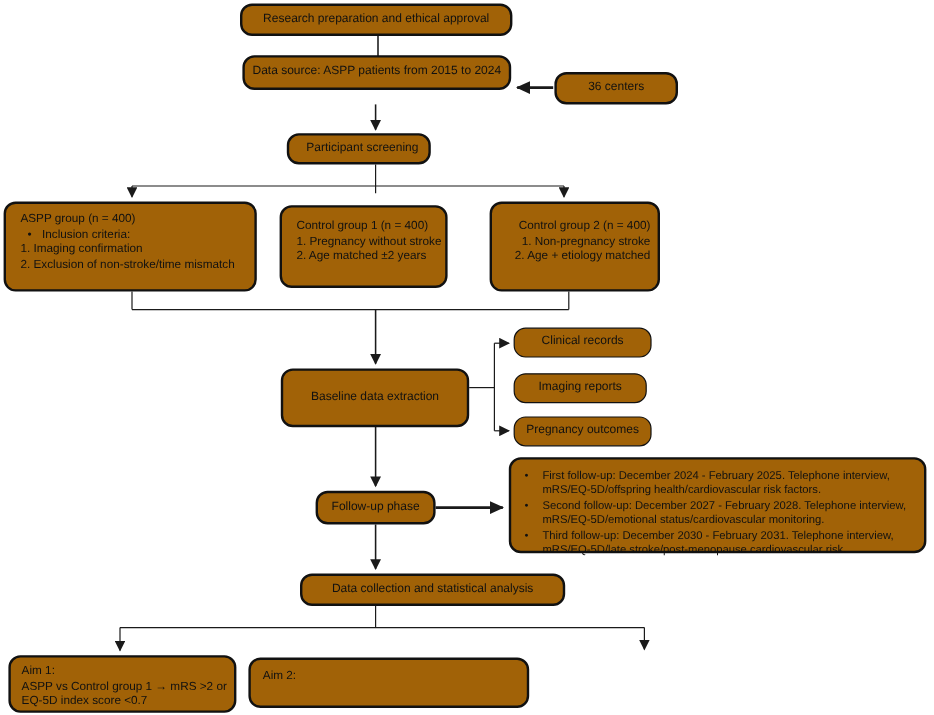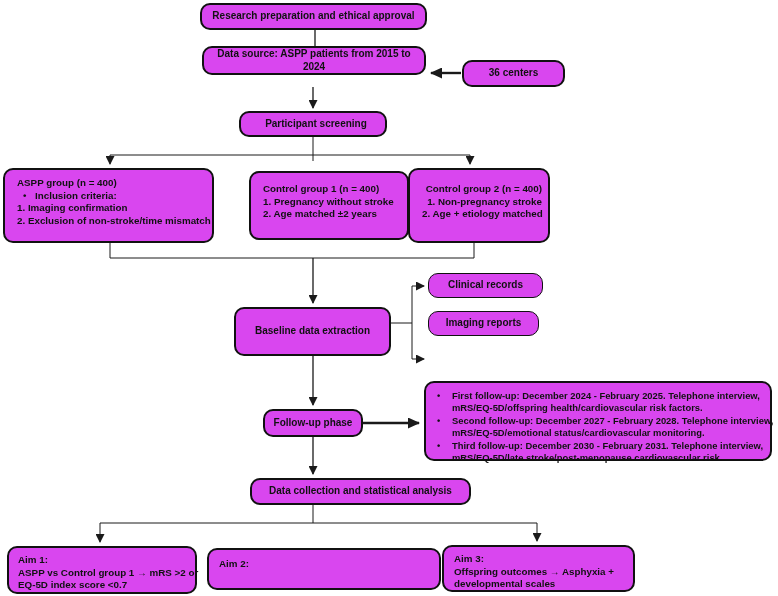--- a/index.html
+++ b/index.html
@@ -6,22 +6,22 @@
   .stage {
     position:relative; width:778px; height:596px; background:#ffffff;
     font-family:"Liberation Sans", sans-serif; color:#111111; overflow:hidden;
   }
   svg.connectors { position:absolute; left:0; top:0; width:778px; height:596px; }
   svg.connectors line { stroke:#1a1a1a; }
   .ln-thin  { stroke-width:1px; }
   .ln-main  { stroke-width:1.3px; }
   .ln-thick { stroke-width:2.4px; }
   .box {
-    position:absolute; box-sizing:border-box; background:#d946ef;
-    border:2px solid #111111; border-radius:10px; font-size:10px; line-height:1.25;font-weight:bold;
+    position:absolute; box-sizing:border-box; background:#a16207;
+    border:2px solid #111111; border-radius:10px; font-size:10px; line-height:1.25;
   }
   .box.center { display:flex; align-items:center; justify-content:center; text-align:center; padding:2px 6px; }
   .box.thin-border { border-width:1.6px; }
   .box.left { padding:7px 6px 0 12px; font-size:9.8px; }
   .box.left .line { white-space:nowrap; line-height:12.5px; }
   .sub-bullet { position:relative; padding-left:18px; }
   .sub-bullet::before { content:"\2022"; position:absolute; left:6px; }
   .details { padding:7px 6px 0 0; font-size:9.4px; }
   .bullet-item { position:relative; padding-left:26px; line-height:12.4px; }
   .bullet-item::before { content:"\2022"; position:absolute; left:11px; }
@@ -92,32 +92,32 @@
   </div>
 
   <div class="box center" style="left:202px; top:46px; width:224px; height:29px;">
     <span>Data source: ASPP patients from 2015 to 2024</span>
   </div>
 
   <div class="box center" style="left:462px; top:60px; width:103px; height:27px;">
     <span>36 centers</span>
   </div>
 
-  <div class="box center" style="left:239px; top:111px; width:148px; height:26px;padding-left:12px;">
+  <div class="box center" style="left:239px; top:111px; width:120px; height:26px;padding-left:12px;">
     <span>Participant screening</span>
   </div>
 
   <div class="box left" style="left:3px; top:168px; width:211px; height:75px;">
     <div class="line">ASPP group (n = 400)</div>
     <div class="line sub-bullet">Inclusion criteria:</div>
     <div class="line">1. Imaging confirmation</div>
     <div class="line">2. Exclusion of non-stroke/time mismatch</div>
   </div>
 
-  <div class="box left" style="left:249px; top:171px; width:160px; height:69px; padding-top:10px;">
+  <div class="box left" style="left:233px; top:171px; width:140px; height:69px; padding-top:10px;">
     <div class="line">Control group 1 (n = 400)</div>
     <div class="line">1. Pregnancy without stroke</div>
     <div class="line">2. Age matched ±2 years</div>
   </div>
 
   <div class="box left" style="left:408px; top:168px; width:142px; height:75px; padding-top:13px;text-align:right;">
     <div class="line">Control group 2 (n = 400)</div>
     <div class="line">1. Non-pregnancy stroke</div>
     <div class="line">2. Age + etiology matched</div>
   </div>
@@ -127,20 +127,23 @@
   </div>
 
   <div class="box center thin-border" style="left:428px; top:273px; width:115px; height:25px;">
     <span>Clinical records</span>
   </div>
 
   <div class="box center thin-border" style="left:428px; top:311px; width:111px; height:25px;">
     <span>Imaging reports</span>
   </div>
 
+  <div class="box center thin-border" style="left:428px; top:347px; width:115px; height:25px;">
+    <span>Pregnancy outcomes</span>
+  </div>
 
   <div class="box center" style="left:263px; top:409px; width:100px; height:28px;">
     <span>Follow-up phase</span>
   </div>
 
   <div class="box details" style="left:424px; top:381px; width:348px; height:80px;">
     <div class="bullet-item">
       <div class="wrapline">First follow-up: December 2024 - February 2025. Telephone interview,</div>
       <div class="wrapline">mRS/EQ-5D/offspring health/cardiovascular risk factors.</div>
     </div>
@@ -161,19 +164,14 @@
   <div class="box left" style="left:7px; top:546px; width:190px; height:48px; padding-top:6px; padding-left:9px;">
     <div class="line">Aim 1:</div>
     <div class="line">ASPP vs Control group 1 → mRS &gt;2 or</div>
     <div class="line">EQ-5D index score &lt;0.7</div>
   </div>
 
   <div class="box left" style="left:207px; top:548px; width:234px; height:42px; padding-top:8px; padding-left:10px;">
     <div class="line">Aim 2:</div>
   </div>
 
-  <div class="box left" style="left:442px; top:545px; width:193px; height:47px; padding-top:6px; padding-left:10px;">
-    <div class="line">Aim 3:</div>
-    <div class="line">Offspring outcomes → Asphyxia +</div>
-    <div class="line">developmental scales</div>
-  </div>
 
 </div>
 
 </body></html>

